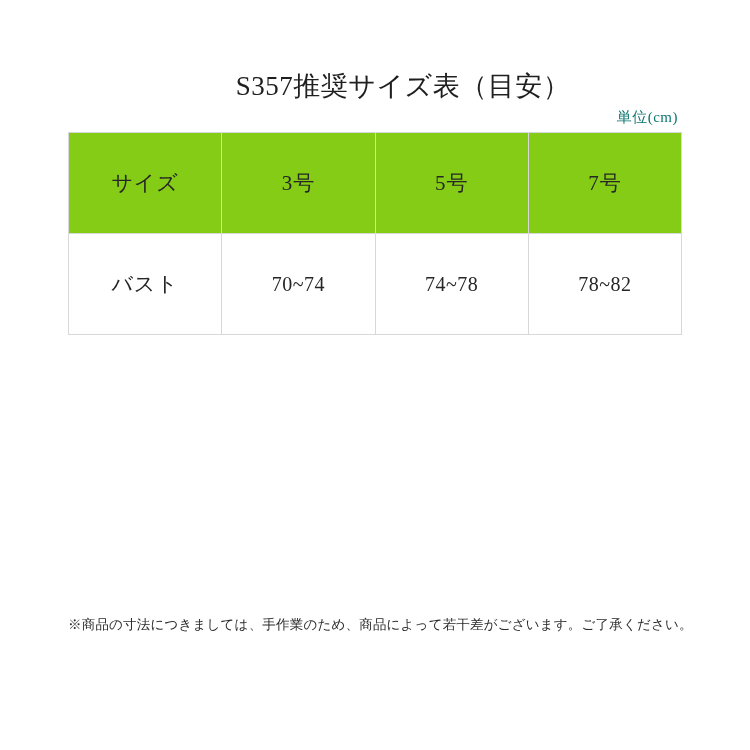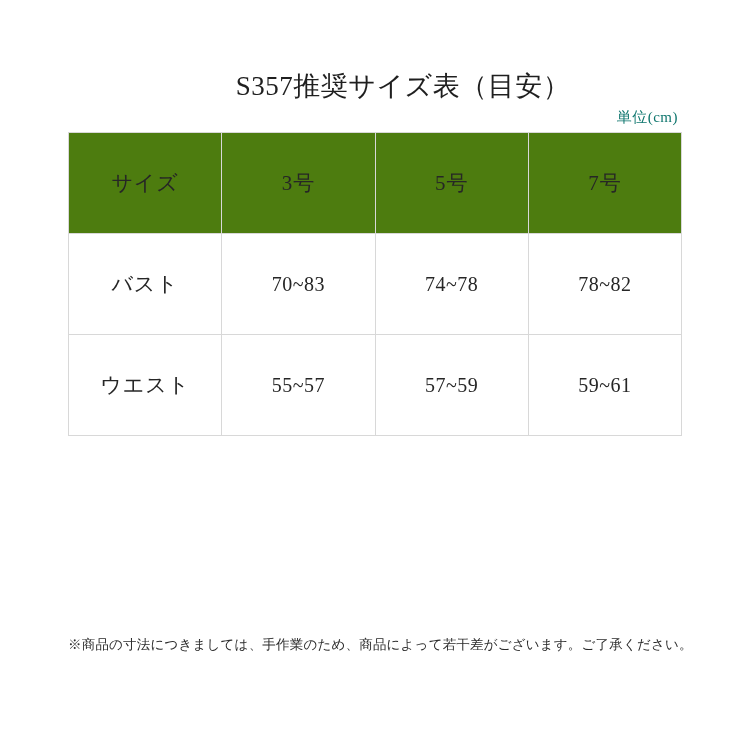--- a/index.html
+++ b/index.html
@@ -52,37 +52,37 @@
   }
   table.size-table td,
   table.size-table th {
     border: 1px solid #d8d8d8;
     text-align: center;
     vertical-align: middle;
     font-weight: normal;
     color: #262626;
   }
   table.size-table thead th {
-    background: #4d7c0f;
+    background: #84cc16;
     height: 98px;
     font-size: 21px;
     letter-spacing: 1px;
   }
   table.size-table tbody td {
     height: 98px;
     font-size: 20px;
     letter-spacing: 0.5px;
   }
   table.size-table tbody td.rowhead {
     font-size: 21px;
     letter-spacing: 1px;
   }
   .note {
     position: absolute;
-    top: 636px;
+    top: 616px;
     left: 68px;
     width: 620px;
     font-size: 13.5px;
     color: #2b2b2b;
     letter-spacing: 0.2px;
     white-space: nowrap;
   }
 </style>
 </head>
 <body>
@@ -99,29 +99,23 @@
         <tr>
           <th>サイズ</th>
           <th>3号</th>
           <th>5号</th>
           <th>7号</th>
         </tr>
       </thead>
       <tbody>
         <tr>
           <td class="rowhead">バスト</td>
-          <td>70~83</td>
+          <td>70~74</td>
           <td>74~78</td>
           <td>78~82</td>
-        </tr>
-        <tr>
-          <td class="rowhead">ウエスト</td>
-          <td>55~57</td>
-          <td>57~59</td>
-          <td>59~61</td>
         </tr>
       </tbody>
     </table>
   </div>
 
   <div class="note">※商品の寸法につきましては、手作業のため、商品によって若干差がございます。ご了承ください。</div>
 
 </div>
 
 </body></html>

